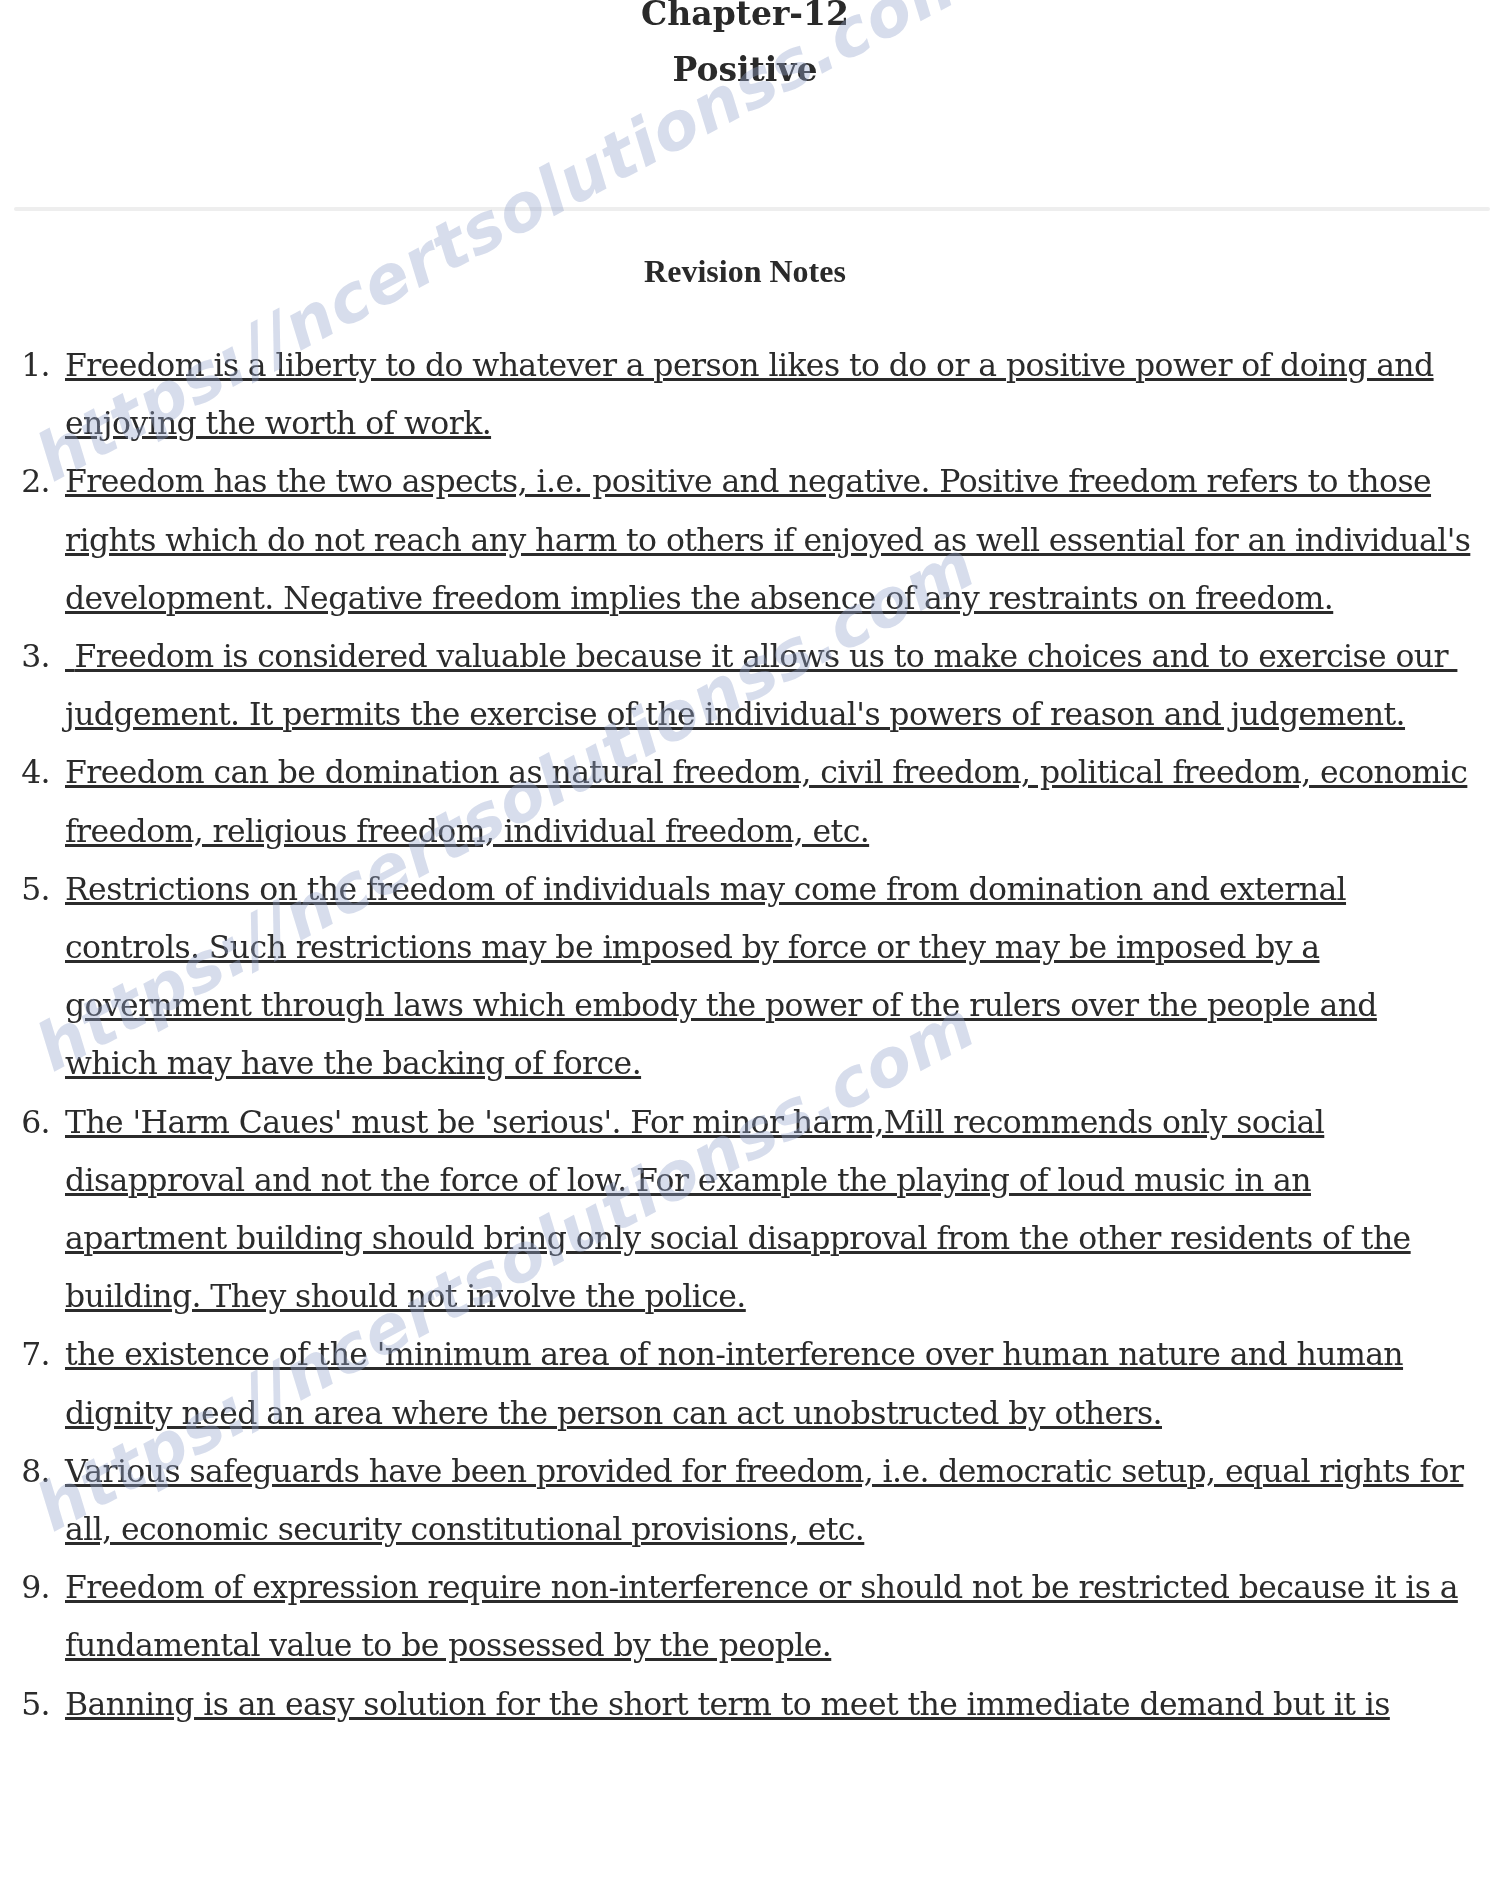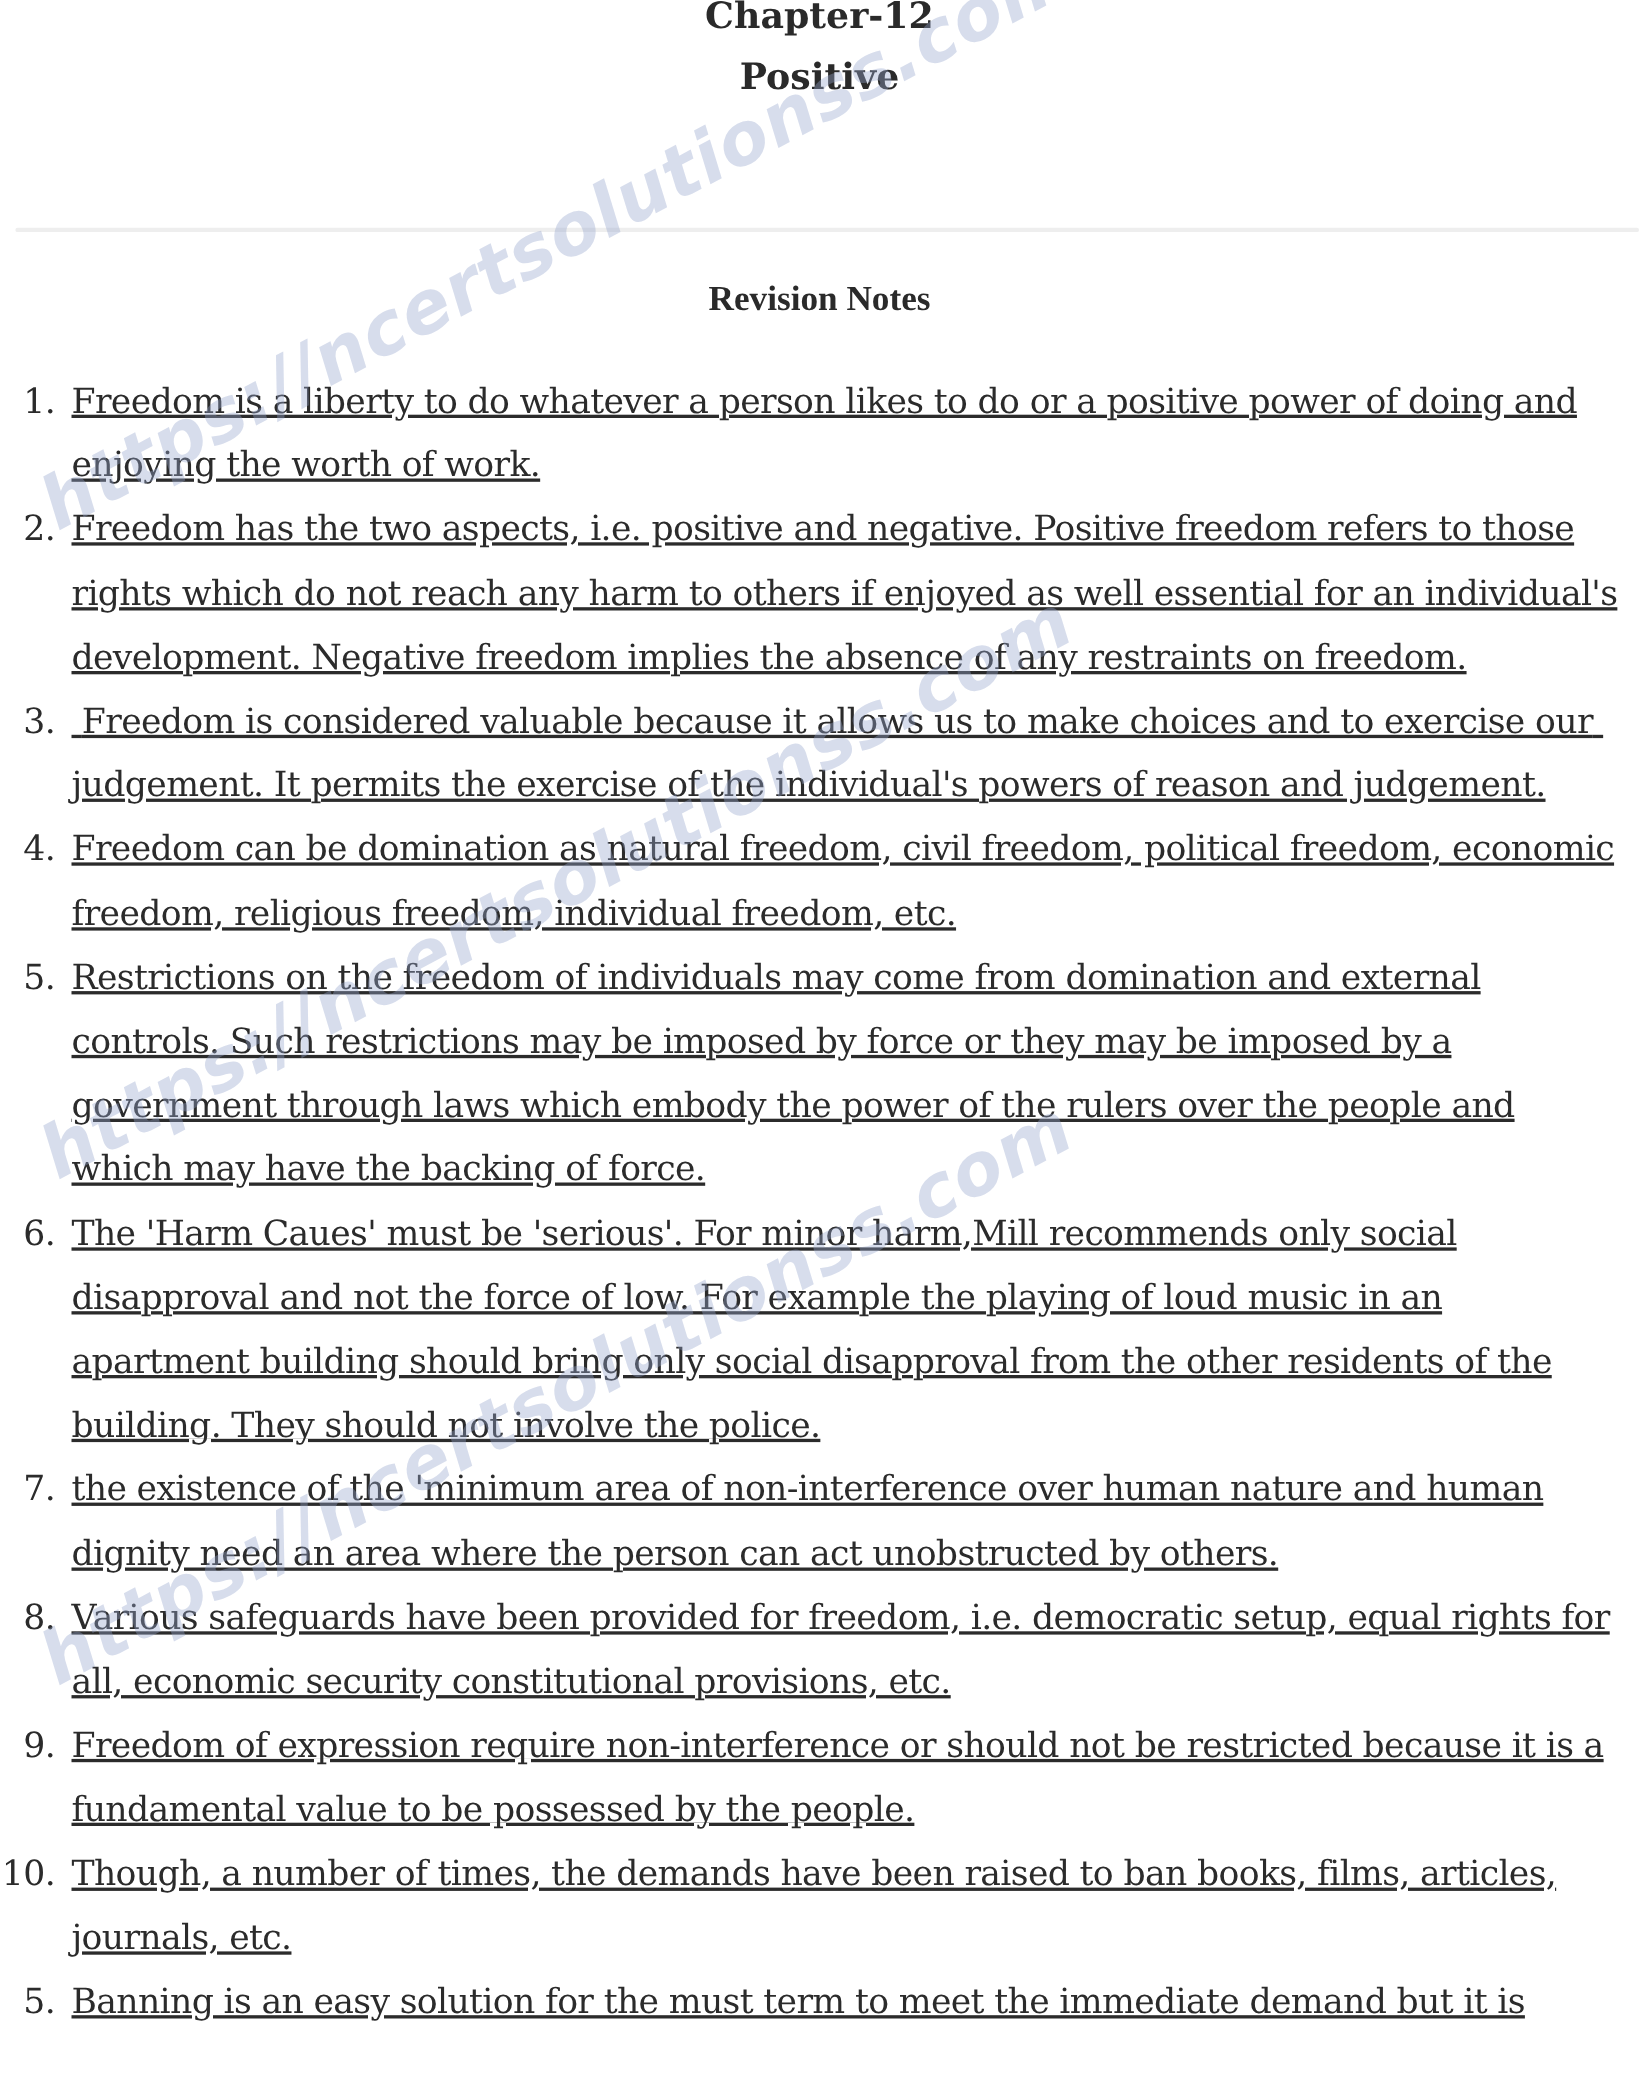--- a/index.html
+++ b/index.html
@@ -78,20 +78,16 @@
     </li>
   <li>
       <span class="num">8.</span>
       <span class="txt">Various safeguards have been provided for freedom, i.e. democratic setup, equal rights for all, economic security constitutional provisions, etc.</span>
     </li>
   <li>
       <span class="num">9.</span>
       <span class="txt">Freedom of expression require non-interference or should not be restricted because it is a fundamental value to be possessed by the people.</span>
     </li>
   <li>
-      <span class="num">10.</span>
-      <span class="txt">Though, a number of times, the demands have been raised to ban books, films, articles, journals, etc.</span>
-    </li>
-  <li>
       <span class="num">5.</span>
-      <span class="txt">Banning is an easy solution for the must term to meet the immediate demand but it is</span>
+      <span class="txt">Banning is an easy solution for the short term to meet the immediate demand but it is</span>
     </li>
 </ol>
 
 </body></html>

